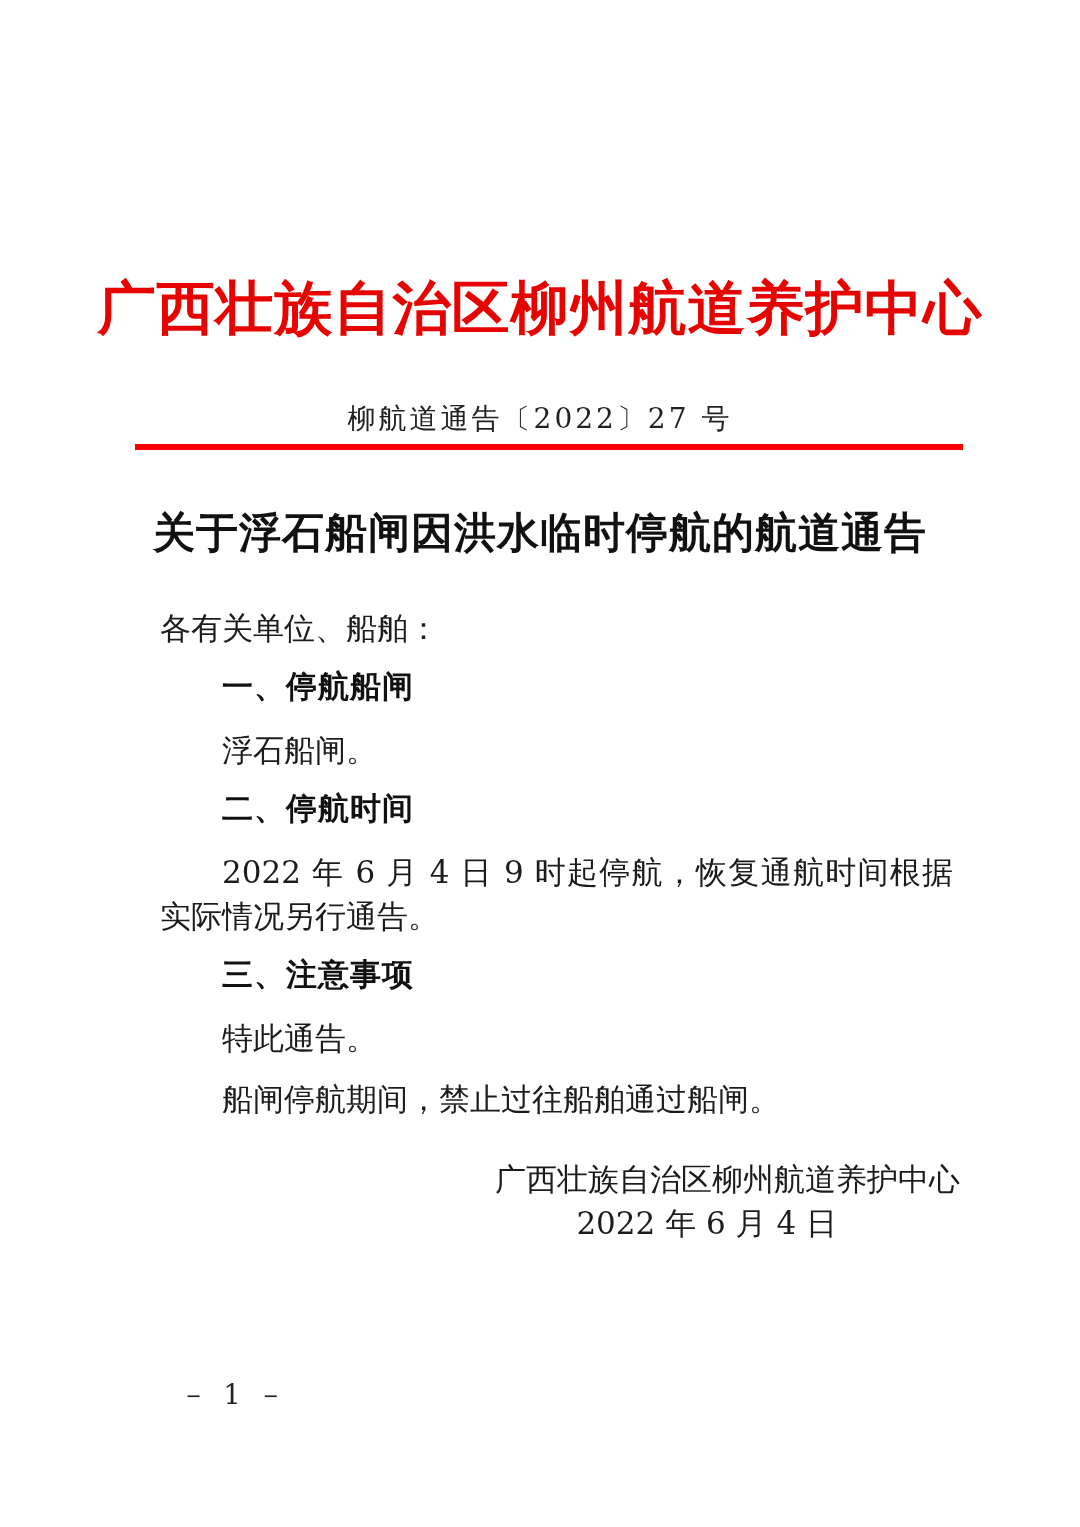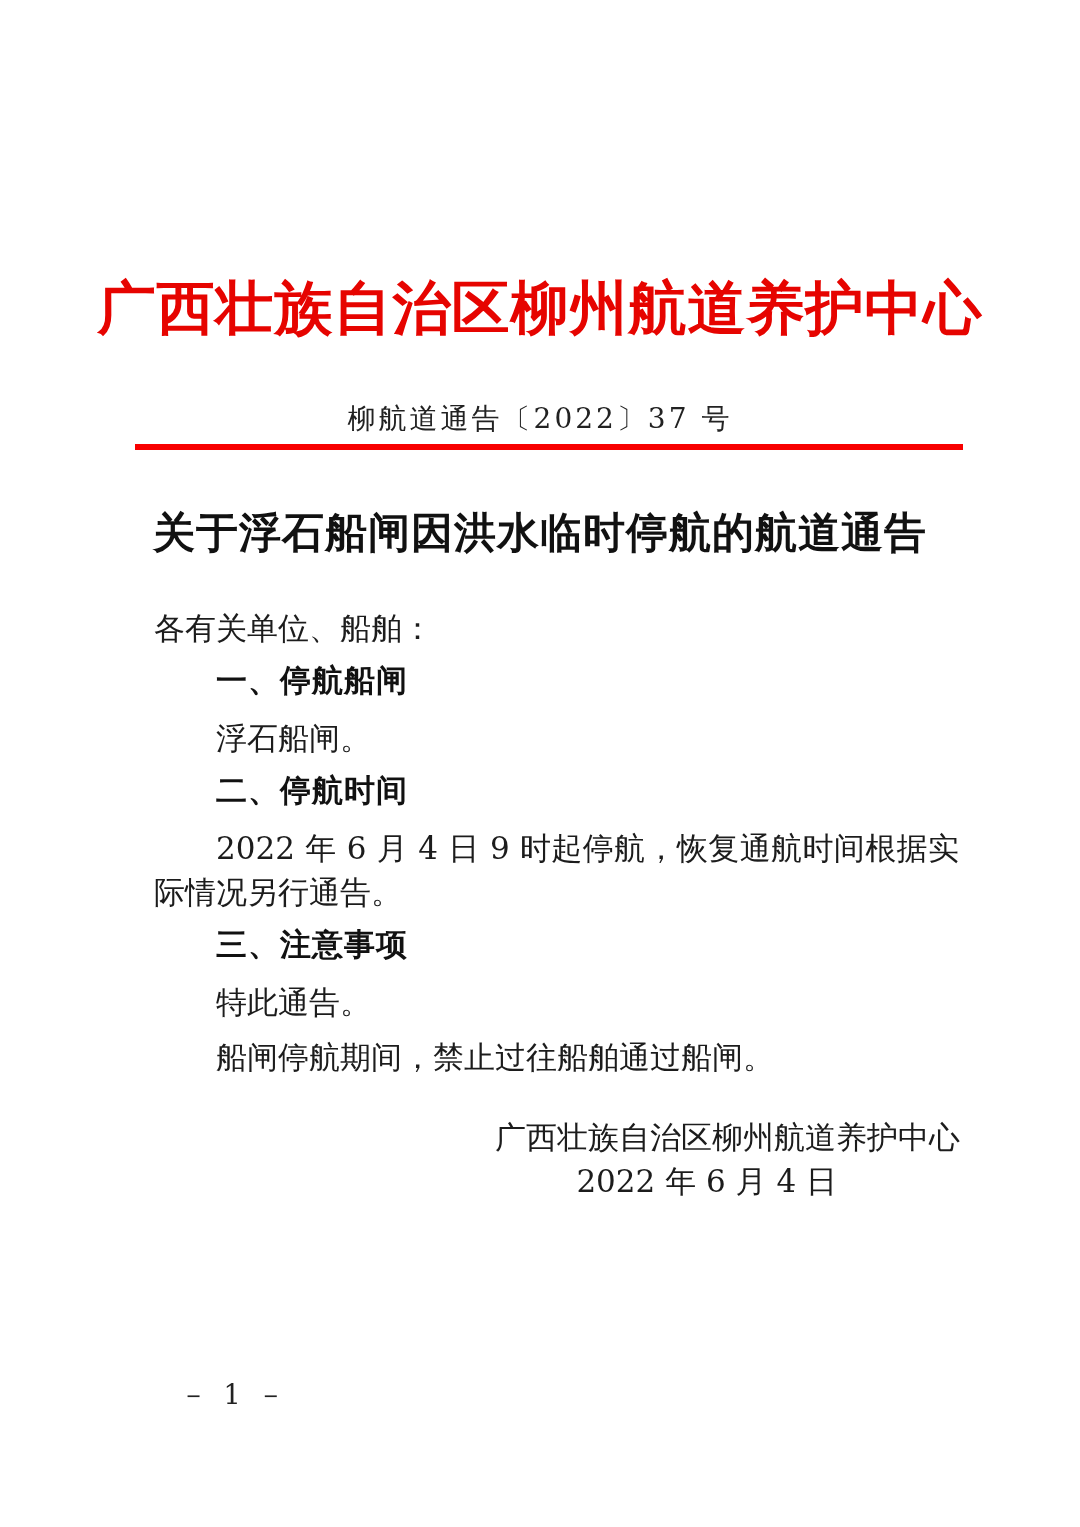--- a/index.html
+++ b/index.html
@@ -53,21 +53,21 @@
   }
 
   .body-block {
     margin: 48px 110px 0 143px;
     width: 827px;
     font-size: 31px;
     line-height: 44px;
     text-align: justify;
     color: #1c1c1c;
   }
-  .body-block p { margin: 11px; }
+  .body-block p { margin: 17px; }
   .indent { text-indent: 62px; }
   .section-heading {
     font-family: Liberation Mono, monospace;
     font-weight: bold;
     text-indent: 62px;
     color: #111;
     letter-spacing: 1px;
   }
 
   .signature-block {
@@ -92,21 +92,21 @@
 </style>
 </head>
 <body>
 
 <div class="page">
 
   <div class="letterhead">
     <div class="lh-line">广西壮族自治区柳州航道养护中心</div>
   </div>
 
-  <div class="doc-number">柳航道通告〔2022〕37 号</div>
+  <div class="doc-number">柳航道通告〔2022〕27 号</div>
 
   <div class="red-rule"></div>
 
   <div class="doc-title">关于浮石船闸因洪水临时停航的航道通告</div>
 
   <div class="body-block">
     <p>各有关单位、船舶：</p>
 
     <p class="section-heading">一、停航船闸</p>
     <p class="indent">浮石船闸。</p>

